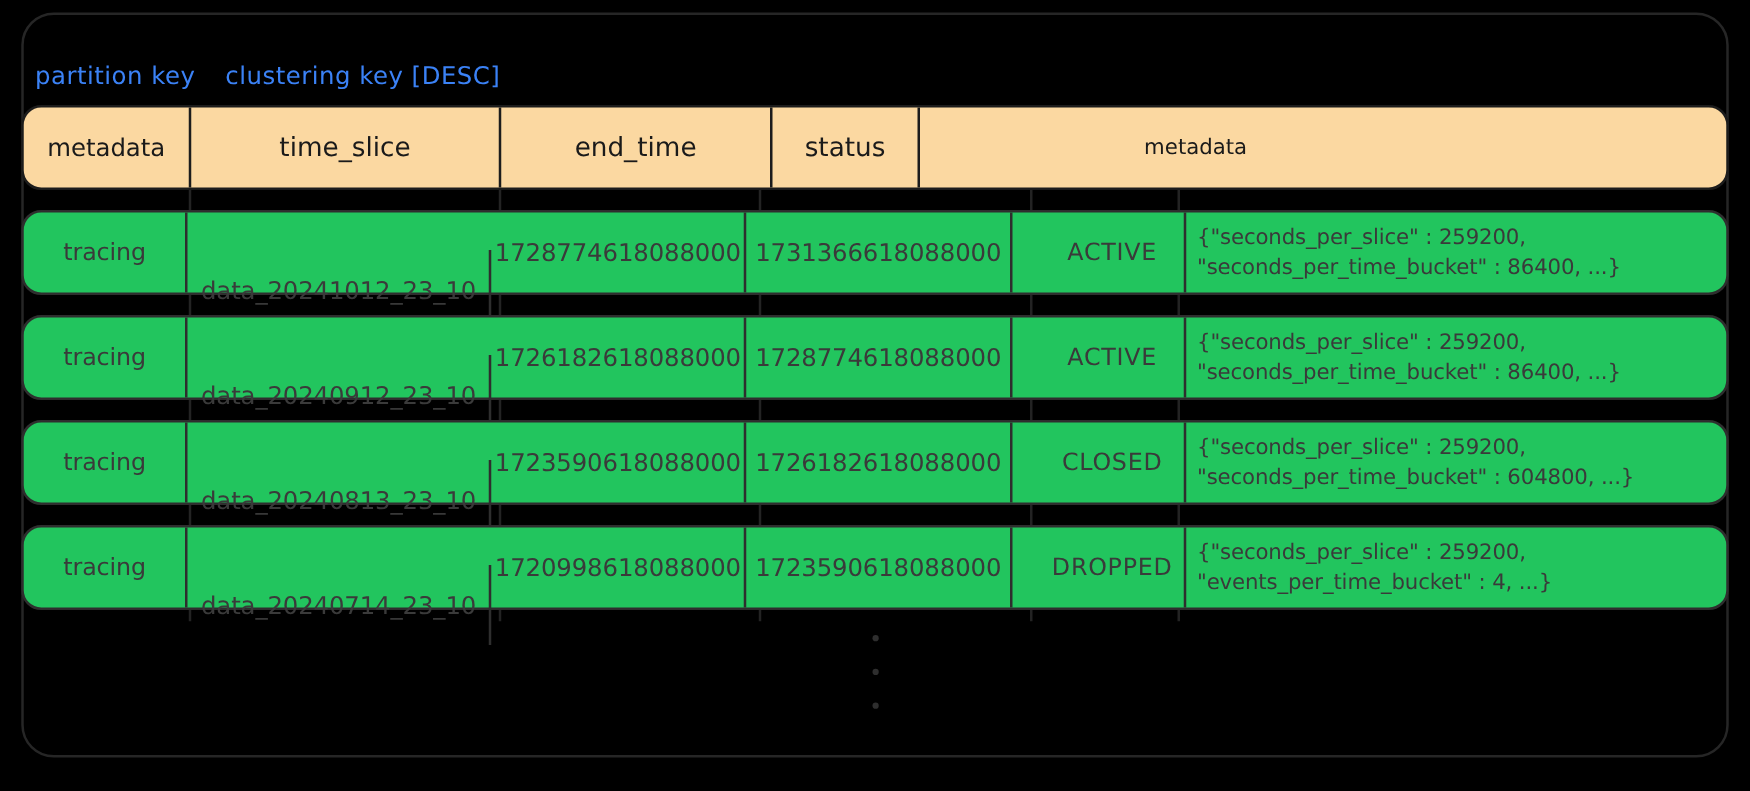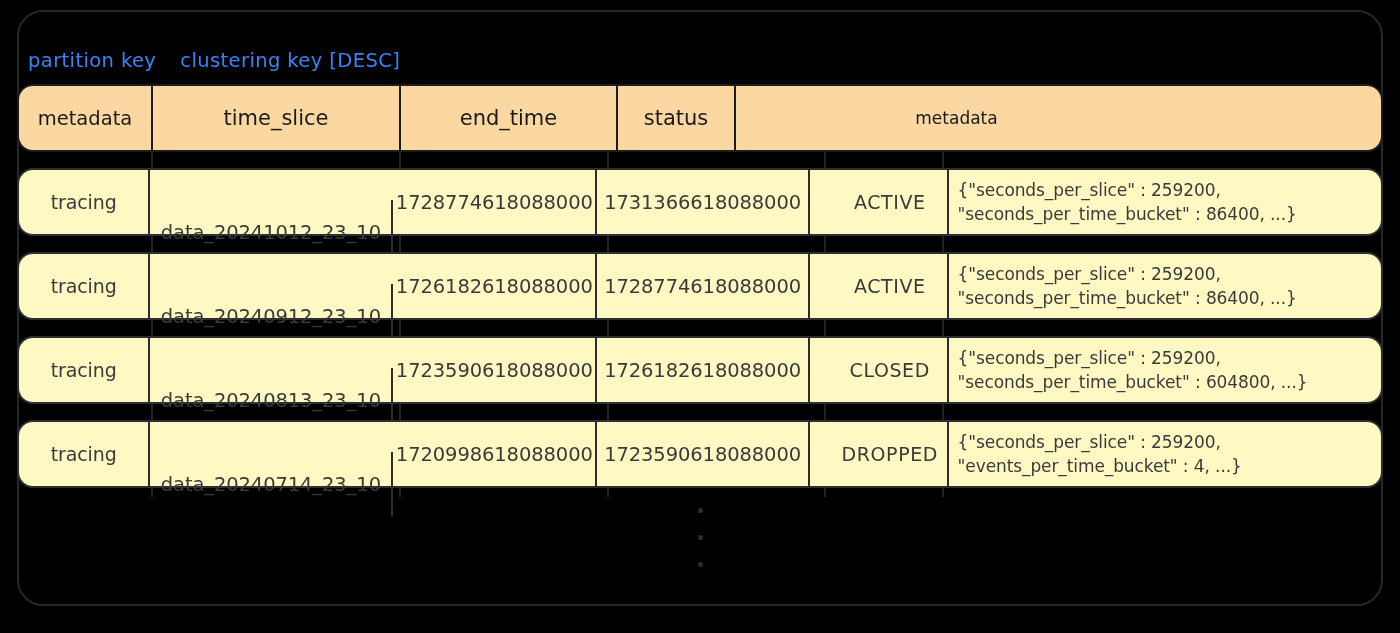--- a/index.html
+++ b/index.html
@@ -100,21 +100,21 @@
   .header-row .c-namespace { font-size: 19.5px; }
 
   
   .data-row {
     position: relative;
     height: 68px;
     margin-top: 16px;
     border: 2.2px solid #2e2e2e;
     border-radius: 16px;
     box-sizing: border-box;
-    background: #fef9c3;
+    background: #22c55e;
   }
   .data-row .cell {
     height: 100%;
     color: #3a3a3a;
     font-size: 20px;
     border-right: 2.2px solid #2e2e2e;
     letter-spacing: -0.1px;
   }
   .data-row .cell:last-child { border-right: none; }
 

